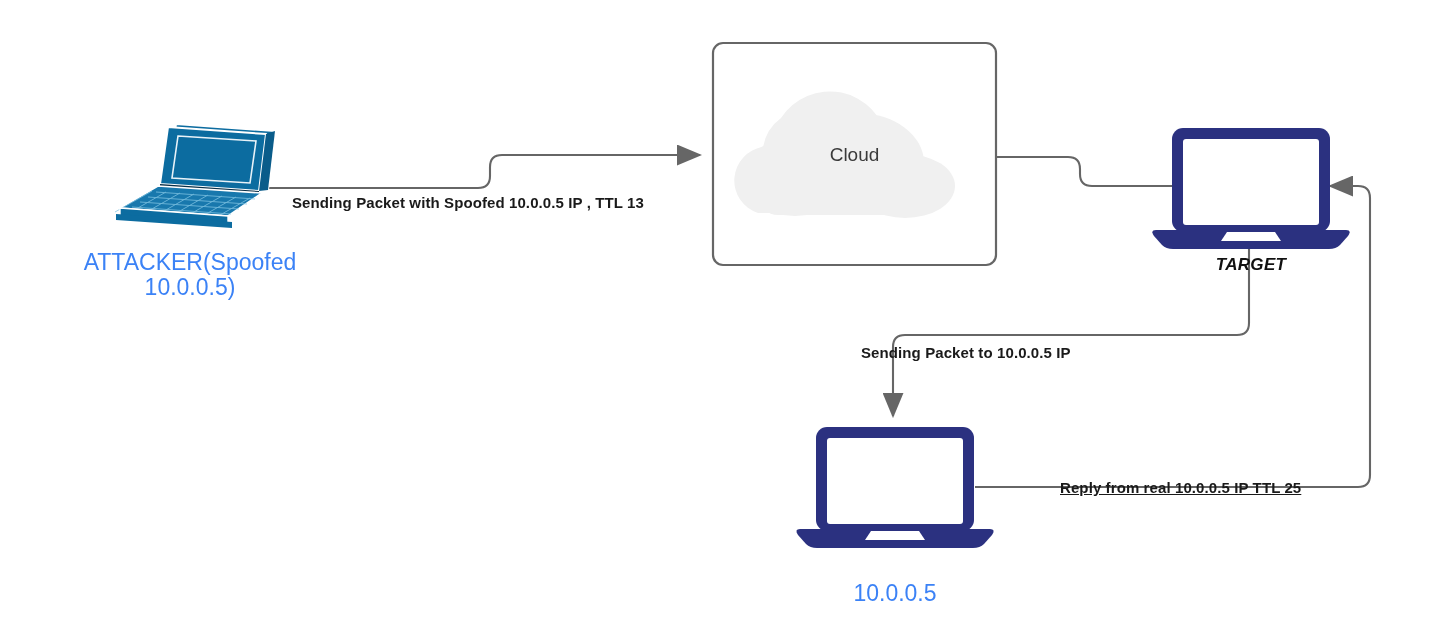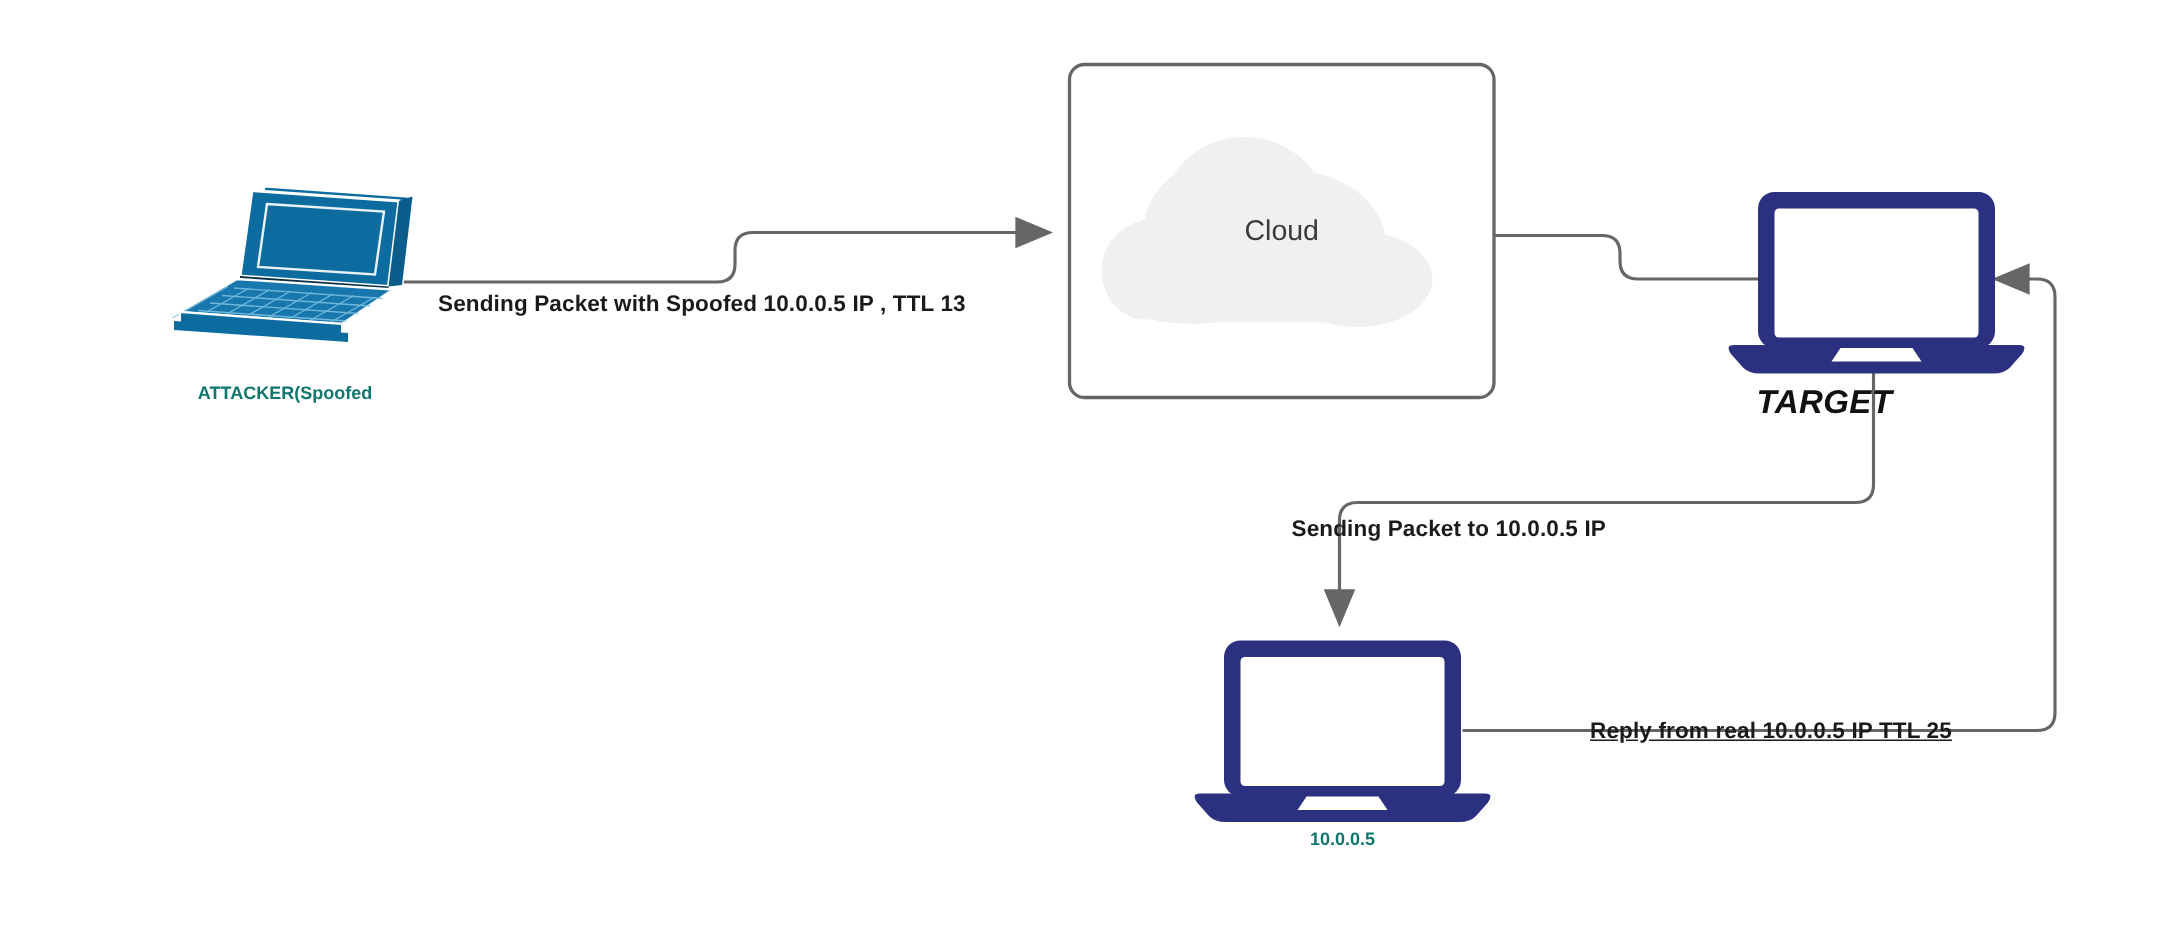--- a/index.html
+++ b/index.html
@@ -28,29 +28,30 @@
     position: absolute;
     color: #1a1a1a;
     white-space: pre;
   }
   .lbl-edge {
     font-size: 15px;
     font-weight: bold;
     letter-spacing: 0.1px;
   }
   .lbl-node {
-    font-size: 12px;
-    font-weight: bold;
+    font-size: 23px;
+    font-weight: normal;
     text-align: center;
-    color: #0f766e;
+    color: #3b82f6;
   }
   .lbl-node-em {
-    font-size: 22px;
+    font-size: 17px;
     font-weight: bold;
     font-style: italic;
+    text-align: center;
     color: #111111;
     letter-spacing: 0.3px;
   }
   .lbl-cloud {
     font-size: 19px;
     color: #3a3a3a;
     text-align: center;
   }
   .attacker-caption {
     position: absolute;
@@ -157,25 +158,26 @@
                Q 980,548 973,548 L 817,548 Q 810,548 806,544
                L 798,535 Q 794,529 800,529 z" fill="#2b3180"></path>
       <path d="M 871,531 L 919,531 L 925,540 L 865,540 z" fill="#ffffff"></path>
     </g>
   </svg>
 
   <div class="lbl lbl-cloud" style="left:713px; top:144px; width:283px;">Cloud</div>
 
   <div class="attacker-caption">
     <div class="lbl-node" style="position:static;">ATTACKER(Spoofed</div>
+    <div class="lbl-node" style="position:static;">10.0.0.5)</div>
   </div>
 
   <div class="lbl lbl-node-em" style="left:1171px; top:255px; width:160px;">TARGET</div>
 
-  <div class="lbl lbl-node" style="left:815px; top:552px; width:160px;">10.0.0.5</div>
+  <div class="lbl lbl-node" style="left:815px; top:580px; width:160px;">10.0.0.5</div>
 
   <div class="lbl lbl-edge" style="left:292px; top:194px;">Sending Packet with Spoofed 10.0.0.5 IP , TTL 13</div>
 
   <div class="lbl lbl-edge" style="left:861px; top:327px;margin-top:17px;">Sending Packet to 10.0.0.5 IP</div>
 
   <div class="lbl lbl-edge" style="left:1060px; top:479px;text-decoration:underline;">Reply from real 10.0.0.5 IP TTL 25</div>
 
 </div>
 
 </body></html>

